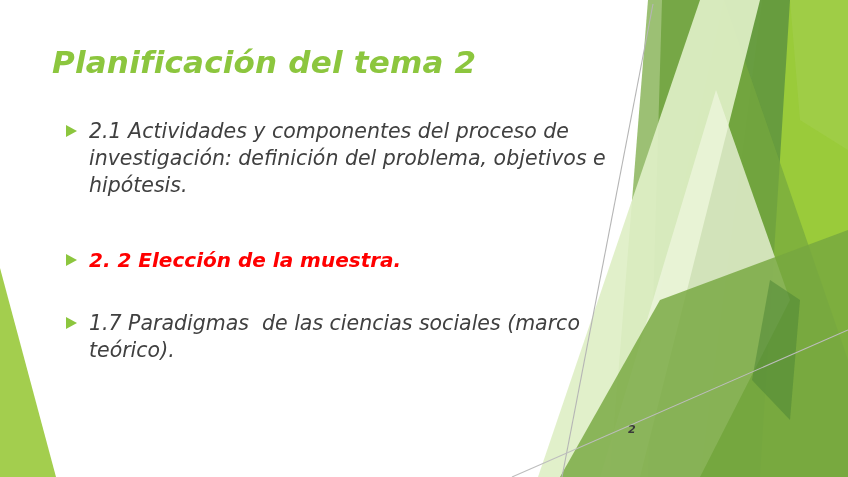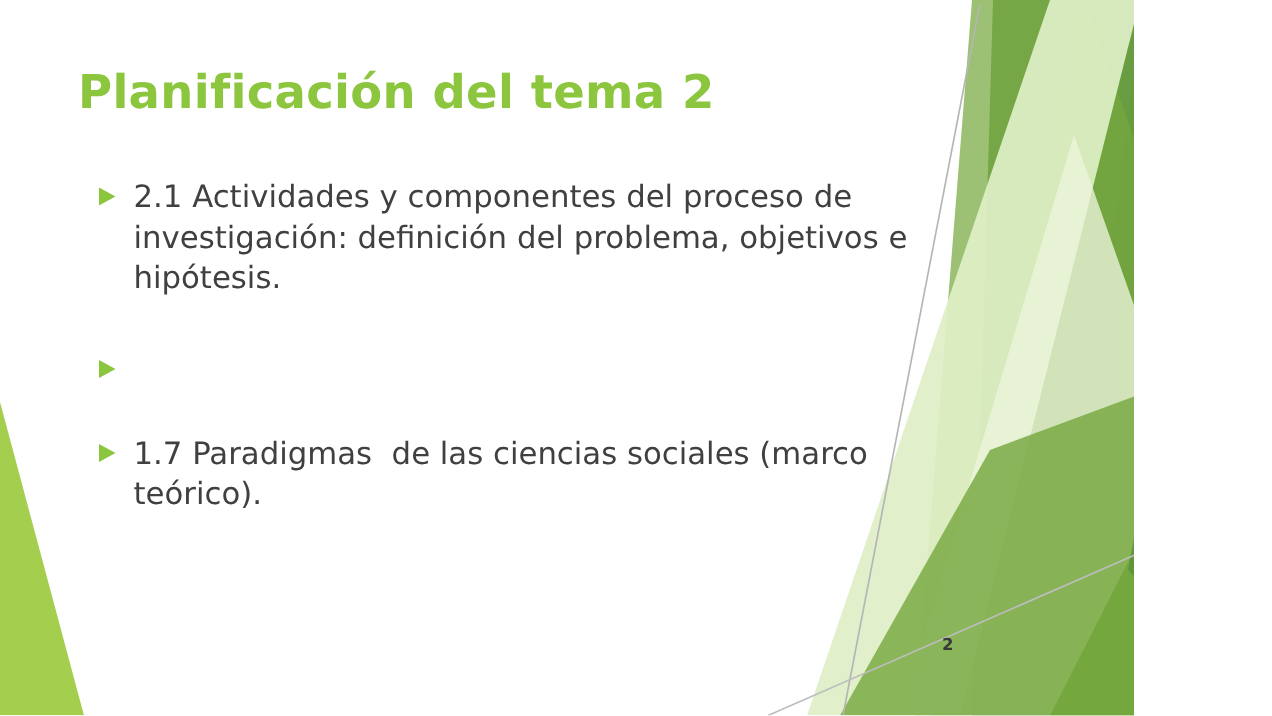--- a/index.html
+++ b/index.html
@@ -6,24 +6,25 @@
   html, body {
     margin: 0;
     padding: 0;
     background: #ffffff;
   }
   body {
     font-family: "DejaVu Sans", sans-serif;
   }
   .slide {
     position: relative;
-    width: 756px;
+    width: 848px;
     height: 477px;
     background: #ffffff;
     overflow: hidden;
+    font-style: italic;
   }
 
   
   .deco {
     position: absolute;
     left: 0;
     top: 0;
     width: 848px;
     height: 477px;
     pointer-events: none;
@@ -47,21 +48,21 @@
     position: absolute;
     left: 66px;
     top: 118px;
     width: 572px;
   }
   .bullet-row {
     display: flex;
     align-items: flex-start;
     margin-bottom: 26px;
   }
-  .bullet-row.b1 { margin-bottom: 34px; }
+  .bullet-row.b1 { margin-bottom: 48px; }
   .bullet-row.b2 { margin-bottom: 36px; }
   .bullet-row.b3 { margin-bottom: 0; }
 
   .marker {
     flex: 0 0 auto;
     width: 12px;
     height: 13px;
     margin-top: 7px;
     margin-right: 11px;
   }
@@ -136,20 +137,21 @@
 
   <div class="body-list">
 
     <div class="bullet-row b1">
       <span class="marker"></span>
       <span class="btext">2.1 Actividades y componentes del proceso de investigación: definición del problema, objetivos e hipótesis.</span>
     </div>
 
     <div class="bullet-row b2">
       <span class="marker"></span>
+      <span class="btext highlight">2. 2 Elección de la muestra.</span>
     </div>
 
     <div class="bullet-row b3">
       <span class="marker"></span>
       <span class="btext">1.7 Paradigmas  de las ciencias sociales (marco teórico).</span>
     </div>
 
   </div>
 
   <div class="page-number">2</div>

